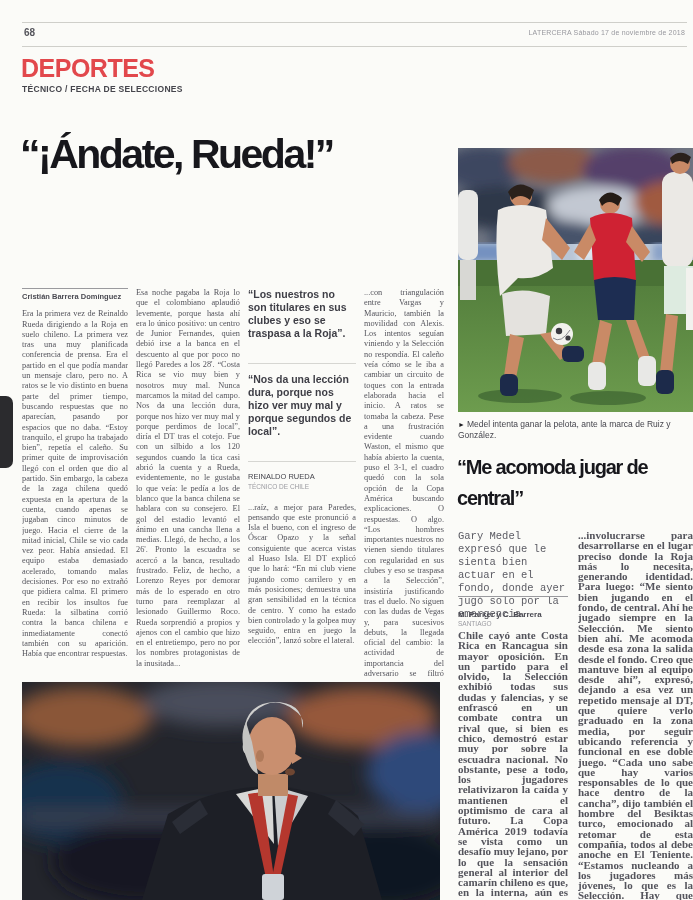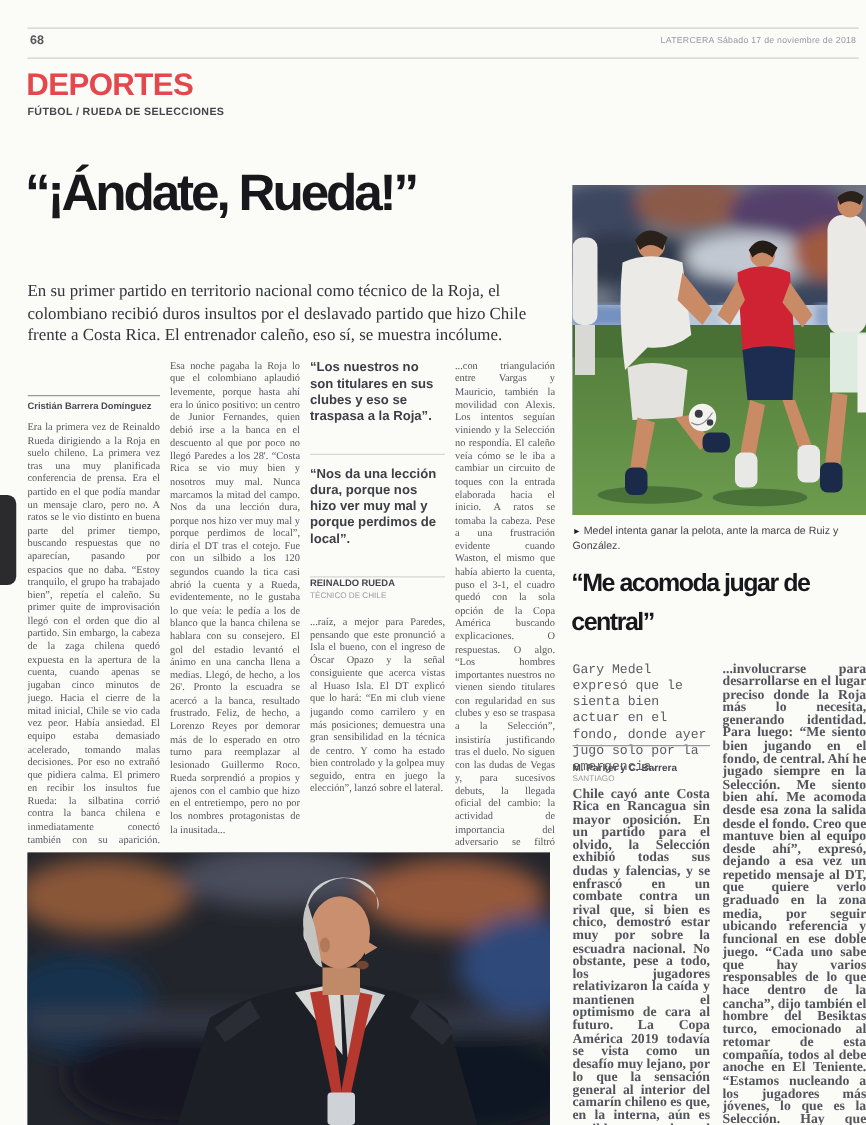--- a/index.html
+++ b/index.html
@@ -33,28 +33,28 @@
   .col{position:absolute;top:288px;height:388px;overflow:hidden;
     font-family:"Liberation Serif",serif;font-size:8.3px;line-height:10.3px;
     text-align:justify;color:#54545c;}
   .col-1{left:22px;width:106px;}
   .col-2{left:136px;width:104px;}
   .col-3{left:248px;width:108px;font-family:"Liberation Sans",sans-serif;}
   .col-4{left:364px;width:80px;}
 
   .byline{
     font-family:"Liberation Sans",sans-serif;font-size:7.5px;font-weight:bold;color:#4a4a52;
-    border-top:1px solid #9a9a9e;padding-top:3px;margin-bottom:7px;text-align:left;margin-top:28px;
+    border-top:1px solid #9a9a9e;padding-top:3px;margin-bottom:7px;text-align:left;
   }
   .pull-quote{
     font-size:10.5px;line-height:13px;font-weight:bold;color:#3e3e46;text-align:left;
     padding:9px 0 23px 0;border-bottom:1px solid #d6d6d2;
   }
   .pull-quote:first-child{padding-top:0;}
-  .quote-author{font-size:7.5px;font-weight:bold;color:#44444c;text-align:left;}
+  .quote-author{margin-top:10px;font-size:7.5px;font-weight:normal;color:#44444c;text-align:left;}
   .quote-role{font-size:6.5px;color:#9a9aa0;margin-bottom:10px;text-align:left;}
   .col-3 .q-body{font-family:"Liberation Serif",serif;text-align:justify;}
 
   .main-photo{position:absolute;left:458px;top:148px;width:235px;height:264px;background:#6f7582;}
   .photo-credit{position:absolute;left:686px;top:268px;width:7px;height:62px;background:#f2f2ee;}
   .caption{
     position:absolute;left:458px;top:419px;width:230px;
     font-size:8.5px;line-height:11px;color:#45454d;
   }
   .caption .bullet{color:#1d1d22;font-size:7px;margin-right:2px;}
@@ -90,37 +90,36 @@
 <body>
 
 <div class="page">
 
   <div class="hl top"></div>
   <span class="folio">68</span>
   <span class="masthead">LATERCERA Sábado 17 de noviembre de 2018</span>
   <div class="hl bottom"></div>
 
   <h2 class="section-title">DEPORTES</h2>
-  <div class="kicker">FÚTBOL / RUEDA DE SELECCIONES</div>
+  <div class="kicker">TÉCNICO / FECHA DE SELECCIONES</div>
 
   <h1 class="headline">“¡Ándate, Rueda!”</h1>
-  <div class="lede">En su primer partido en territorio nacional como técnico de la Roja, el colombiano recibió duros insultos por el deslavado partido que hizo Chile frente a Costa Rica. El entrenador caleño, eso sí, se muestra incólume.</div>
 
   <div class="col col-1">
     <div class="byline">Cristián Barrera Domínguez</div>
     <span>Era la primera vez de Reinaldo Rueda dirigiendo a la Roja en suelo chileno. La primera vez tras una muy planificada conferencia de prensa. Era el partido en el que podía mandar un mensaje claro, pero no. A ratos se le vio distinto en buena parte del primer tiempo, buscando respuestas que no aparecían, pasando por espacios que no daba. “Estoy tranquilo, el grupo ha trabajado bien”, repetía el caleño. Su primer quite de improvisación llegó con el orden que dio al partido. Sin embargo, la cabeza de la zaga chilena quedó expuesta en la apertura de la cuenta, cuando apenas se jugaban cinco minutos de juego. Hacia el cierre de la mitad inicial, Chile se vio cada vez peor. Había ansiedad. El equipo estaba demasiado acelerado, tomando malas decisiones. Por eso no extrañó que pidiera calma. El primero en recibir los insultos fue Rueda: la silbatina corrió contra la banca chilena e inmediatamente conectó también con su aparición. Había que encontrar respuestas.</span>
   </div>
 
   <div class="col col-2">
     <span>Esa noche pagaba la Roja lo que el colombiano aplaudió levemente, porque hasta ahí era lo único positivo: un centro de Junior Fernandes, quien debió irse a la banca en el descuento al que por poco no llegó Paredes a los 28'. “Costa Rica se vio muy bien y nosotros muy mal. Nunca marcamos la mitad del campo. Nos da una lección dura, porque nos hizo ver muy mal y porque perdimos de local”, diría el DT tras el cotejo. Fue con un silbido a los 120 segundos cuando la tica casi abrió la cuenta y a Rueda, evidentemente, no le gustaba lo que veía: le pedía a los de blanco que la banca chilena se hablara con su consejero. El gol del estadio levantó el ánimo en una cancha llena a medias. Llegó, de hecho, a los 26'. Pronto la escuadra se acercó a la banca, resultado frustrado. Feliz, de hecho, a Lorenzo Reyes por demorar más de lo esperado en otro turno para reemplazar al lesionado Guillermo Roco. Rueda sorprendió a propios y ajenos con el cambio que hizo en el entretiempo, pero no por los nombres protagonistas de la inusitada...</span>
   </div>
 
   <div class="col col-3">
     <div class="pull-quote">“Los nuestros no son titulares en sus clubes y eso se traspasa a la Roja”.</div>
-    <div class="pull-quote">“Nos da una lección dura, porque nos hizo ver muy mal y porque perdimos de local”.</div>
+    <div class="pull-quote">“Nos da una lección dura, porque nos hizo ver muy mal y porque segundos de local”.</div>
     <div class="quote-author">REINALDO RUEDA</div>
     <div class="quote-role">TÉCNICO DE CHILE</div>
     <div class="q-body">...raíz, a mejor para Paredes, pensando que este pronunció a Isla el bueno, con el ingreso de Óscar Opazo y la señal consiguiente que acerca vistas al Huaso Isla. El DT explicó que lo hará: “En mi club viene jugando como carrilero y en más posiciones; demuestra una gran sensibilidad en la técnica de centro. Y como ha estado bien controlado y la golpea muy seguido, entra en juego la elección”, lanzó sobre el lateral.</div>
   </div>
 
   <div class="col col-4">
     <span>...con triangulación entre Vargas y Mauricio, también la movilidad con Alexis. Los intentos seguían viniendo y la Selección no respondía. El caleño veía cómo se le iba a cambiar un circuito de toques con la entrada elaborada hacia el inicio. A ratos se tomaba la cabeza. Pese a una frustración evidente cuando Waston, el mismo que había abierto la cuenta, puso el 3-1, el cuadro quedó con la sola opción de la Copa América buscando explicaciones. O respuestas. O algo. “Los hombres importantes nuestros no vienen siendo titulares con regularidad en sus clubes y eso se traspasa a la Selección”, insistiría justificando tras el duelo. No siguen con las dudas de Vegas y, para sucesivos debuts, la llegada oficial del cambio: la actividad de importancia del adversario se filtró entre los titulares del técnico y las conversaciones reclamadas. Ni siquiera los desencuentros, acompañados de los silbidos y los “¡Ándate, Rueda!” de los hinchas, cambiaron su rostro. El colombiano no les presta atención, mientras el tiempo antes de la Copa América se le agota. </span>
   </div>
 
   <div class="main-photo">

